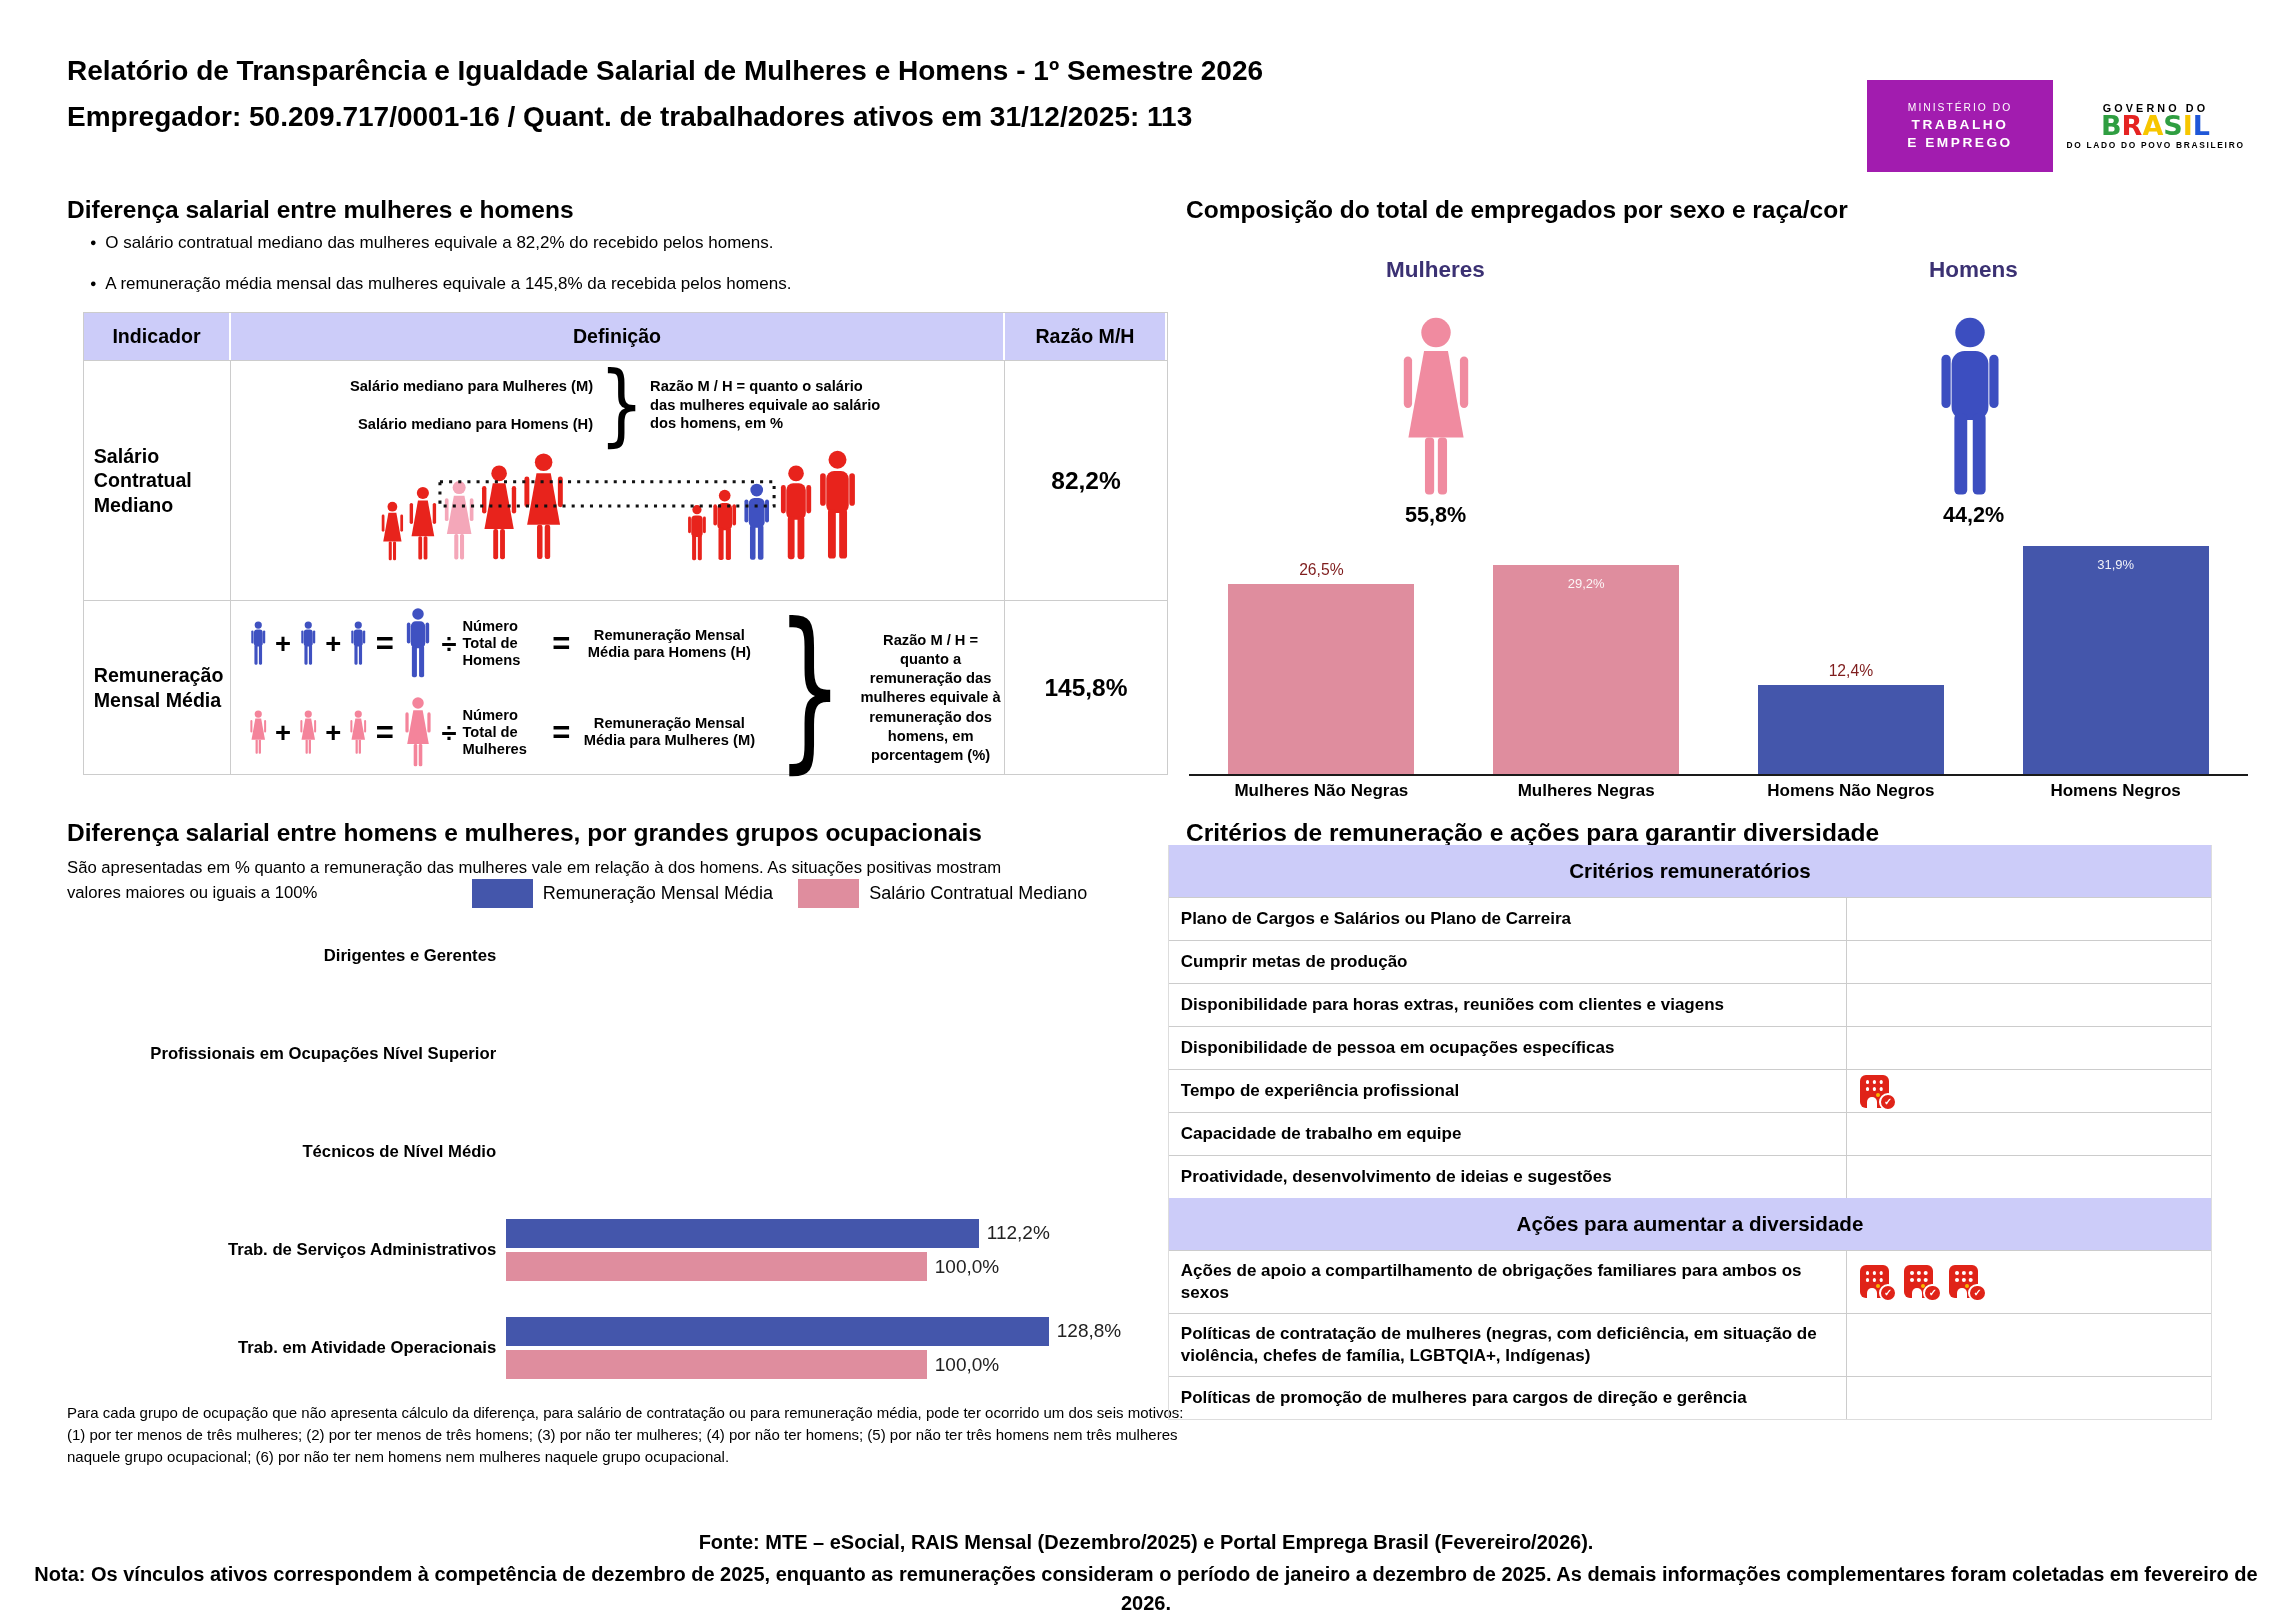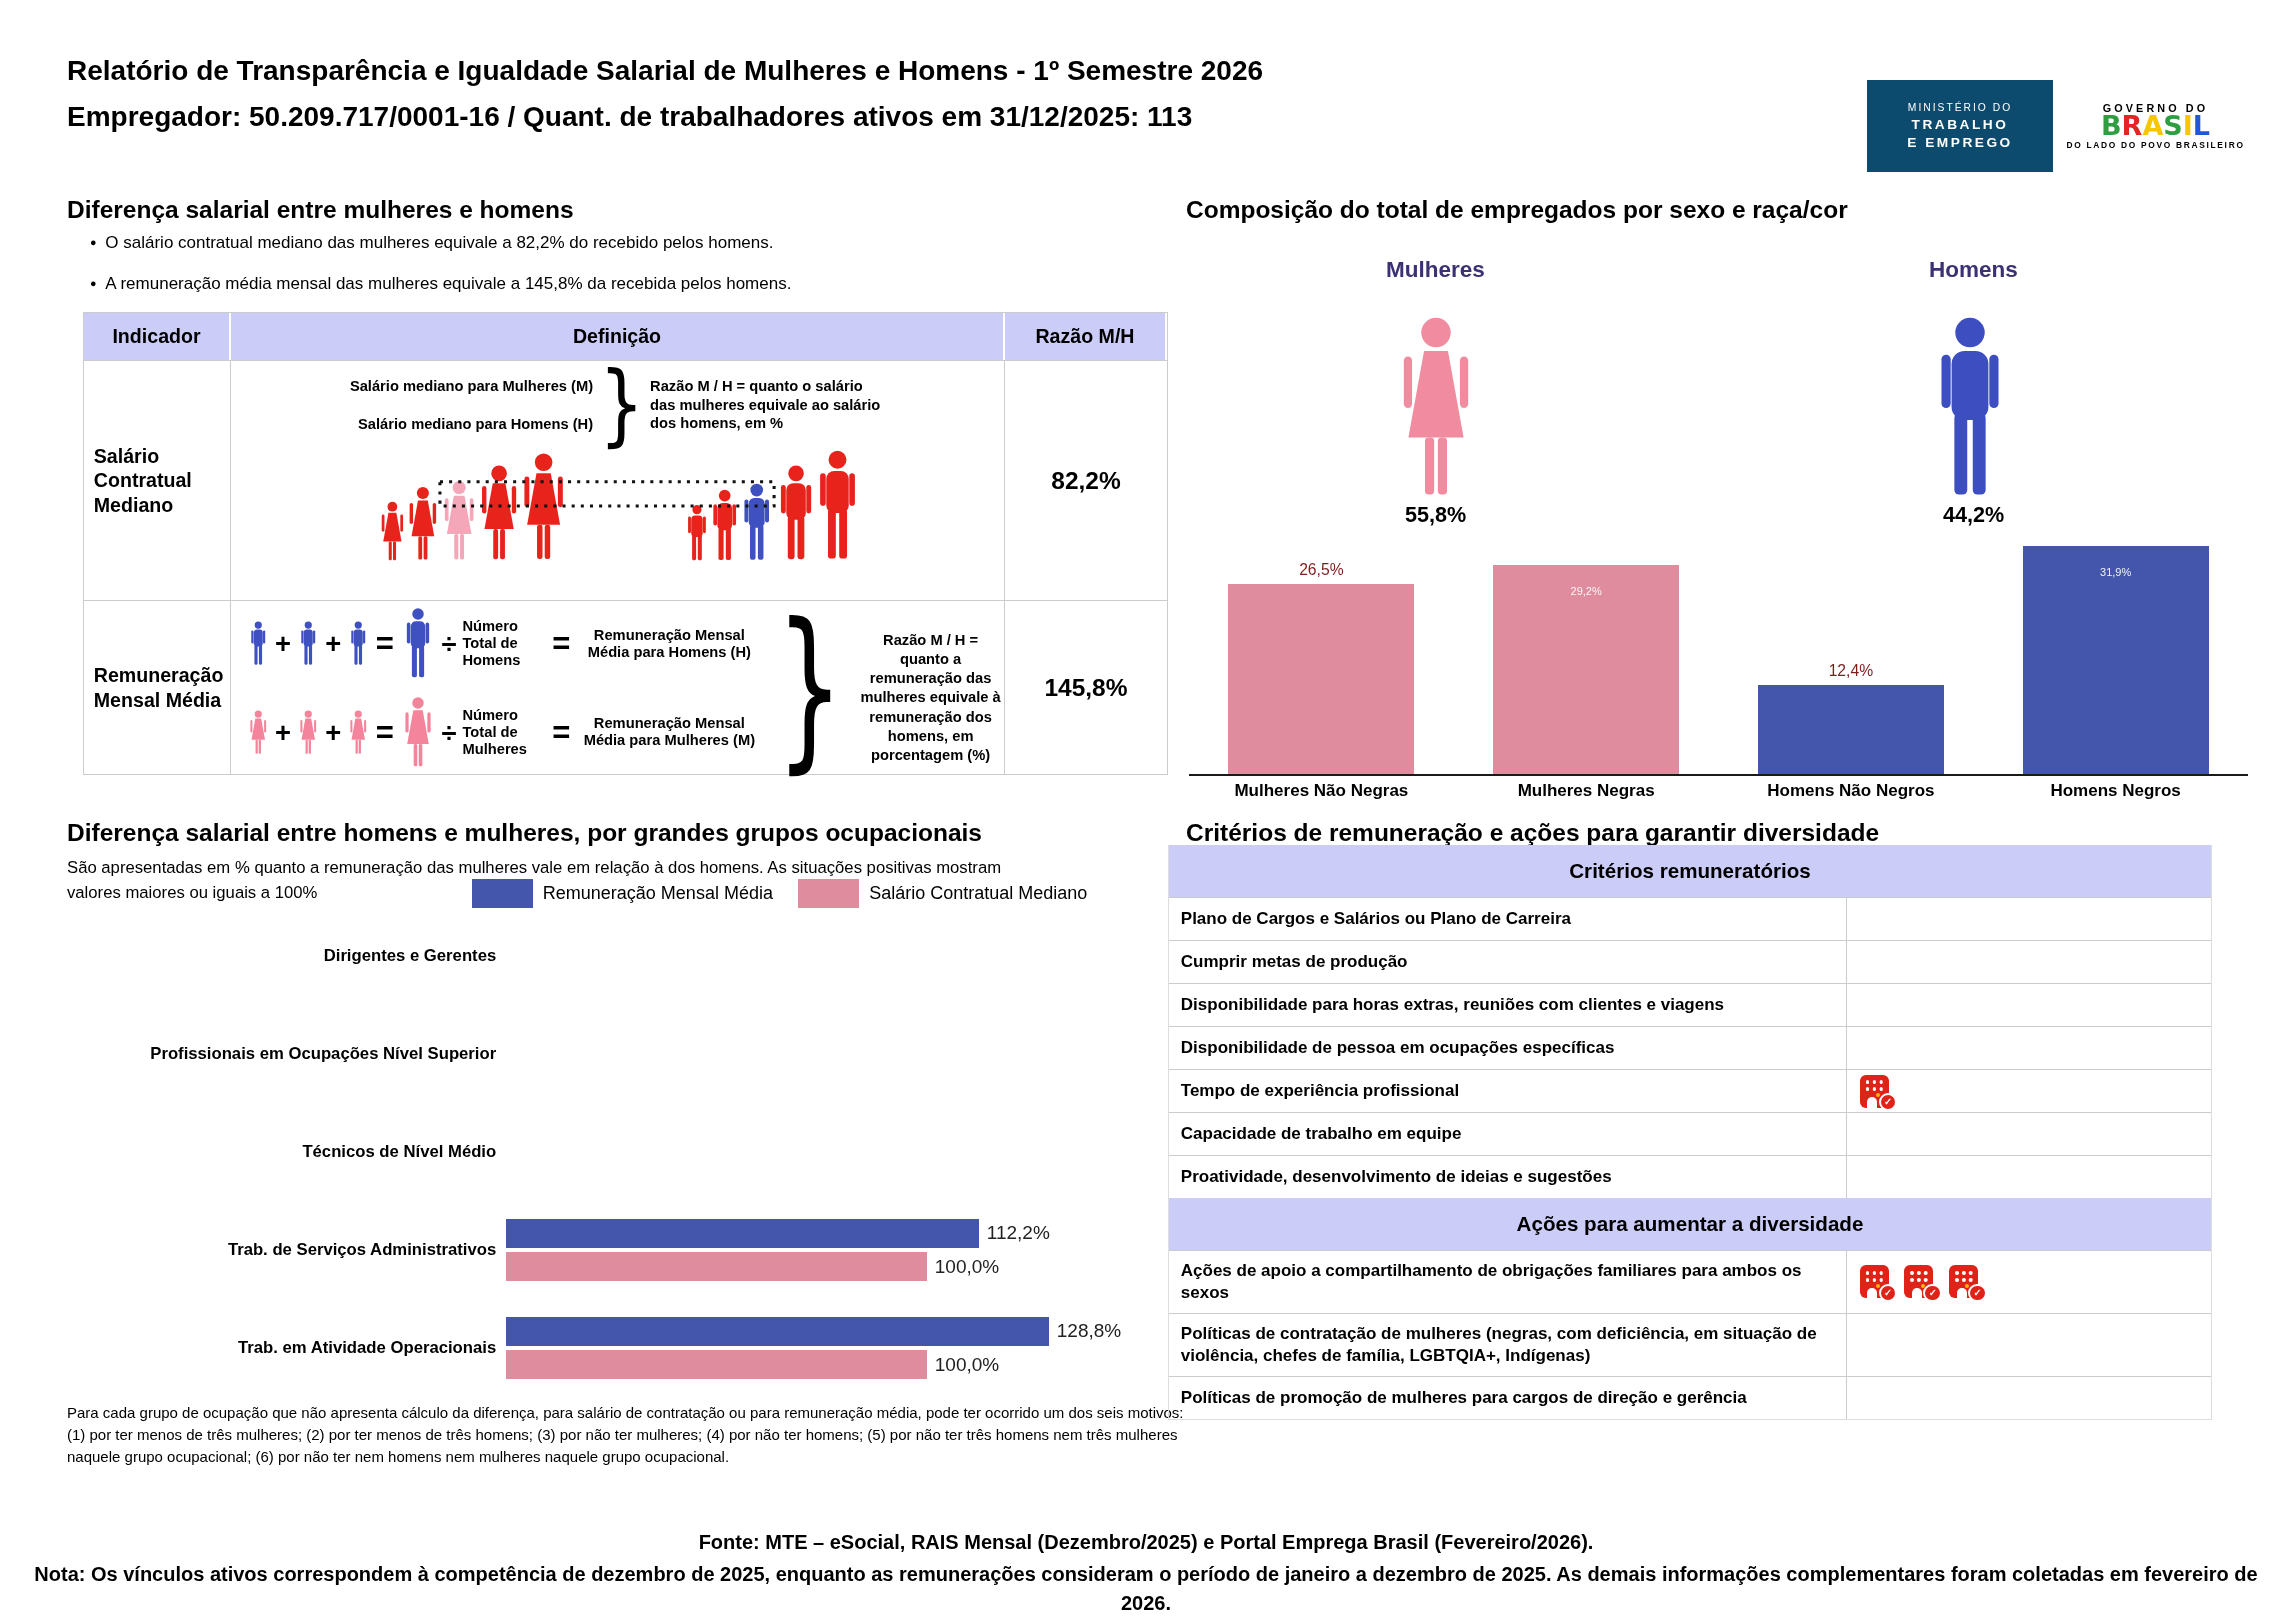--- a/index.html
+++ b/index.html
@@ -3,21 +3,21 @@
 <meta charset="utf-8">
 <style>
   html,body{margin:0;padding:0;background:#fff;}
   .page{position:relative;width:2292px;height:1620px;background:#fff;overflow:hidden;
         font-family:"Liberation Sans",sans-serif;color:#000;}
 
   
   .hdr{position:absolute;left:67px;top:57px;}
   .hdr .t{font-size:28px;font-weight:bold;line-height:1.0;margin-bottom:17.6px;white-space:nowrap;}
 
-  .mte{position:absolute;left:1867px;top:80px;width:186px;height:92px;background:#0c4a6e;color:#fff;
+  .mte{position:absolute;left:1867px;top:80px;width:186px;height:92px;background:#a21caf;color:#fff;
        display:flex;flex-direction:column;justify-content:center;align-items:center;gap:3.9px;}
   .mte .l1{font-size:10.3px;letter-spacing:2px;}
   .mte .l2{font-size:13.7px;font-weight:bold;letter-spacing:2.5px;}
   .gov{position:absolute;left:2059px;top:80px;width:193px;height:92px;background:#fff;
        display:flex;flex-direction:column;justify-content:center;align-items:center;}
   .gov .g1{font-size:10.8px;font-weight:bold;letter-spacing:3.1px;}
   .gov .gb{font-size:27px;font-weight:900;line-height:.92;letter-spacing:0px;font-family:"DejaVu Sans",sans-serif;}
   .gov .gb span{display:inline-block;}
   .gov .g3{font-size:8.4px;font-weight:bold;letter-spacing:1.7px;margin-top:2px;}
 
@@ -79,21 +79,21 @@
   .footnote{position:absolute;left:67px;top:1402px;width:1127px;font-size:15px;line-height:1.45;}
 
   
   .grp-lab{position:absolute;width:245px;text-align:center;font-size:22.5px;font-weight:bold;color:#3b3173;}
   .grp-pct{position:absolute;width:245px;text-align:center;font-size:21.6px;font-weight:bold;color:#000;}
   .comp{position:absolute;left:1189px;top:529px;width:1059px;height:245px;
         border-bottom:2.9px solid #1a1a1a;display:flex;}
   .comp-cell{width:265px;display:flex;flex-direction:column;align-items:center;justify-content:flex-end;}
   .comp-out{font-size:15.7px;margin-bottom:4.9px;color:#7f1d1d;}
   .comp-bar{width:186px;}
-  .comp-in{display:block;text-align:center;color:rgba(255,255,255,.92);font-size:11px;padding-top:20px;}
+  .comp-in{display:block;text-align:center;color:rgba(255,255,255,.92);font-size:13px;padding-top:11px;}
   .comp-axis{position:absolute;left:1189px;top:781px;width:1059px;display:flex;}
   .comp-axis div{width:265px;text-align:center;font-weight:bold;font-size:17px;}
 
   
   .crit{position:absolute;left:1168px;top:845px;width:1042px;border:1px solid #ddd;border-top:none;}
   .crit-head{background:#ccccf9;min-height:52px;display:flex;align-items:center;justify-content:center;
              font-weight:bold;font-size:20.6px;}
   .crit-row{display:grid;grid-template-columns:1fr 365px;border-top:1px solid #ccc;min-height:42px;}
   .crit-row .lab{display:flex;align-items:center;font-weight:bold;font-size:17px;
                  padding:8.8px 11.8px;line-height:1.3;}

